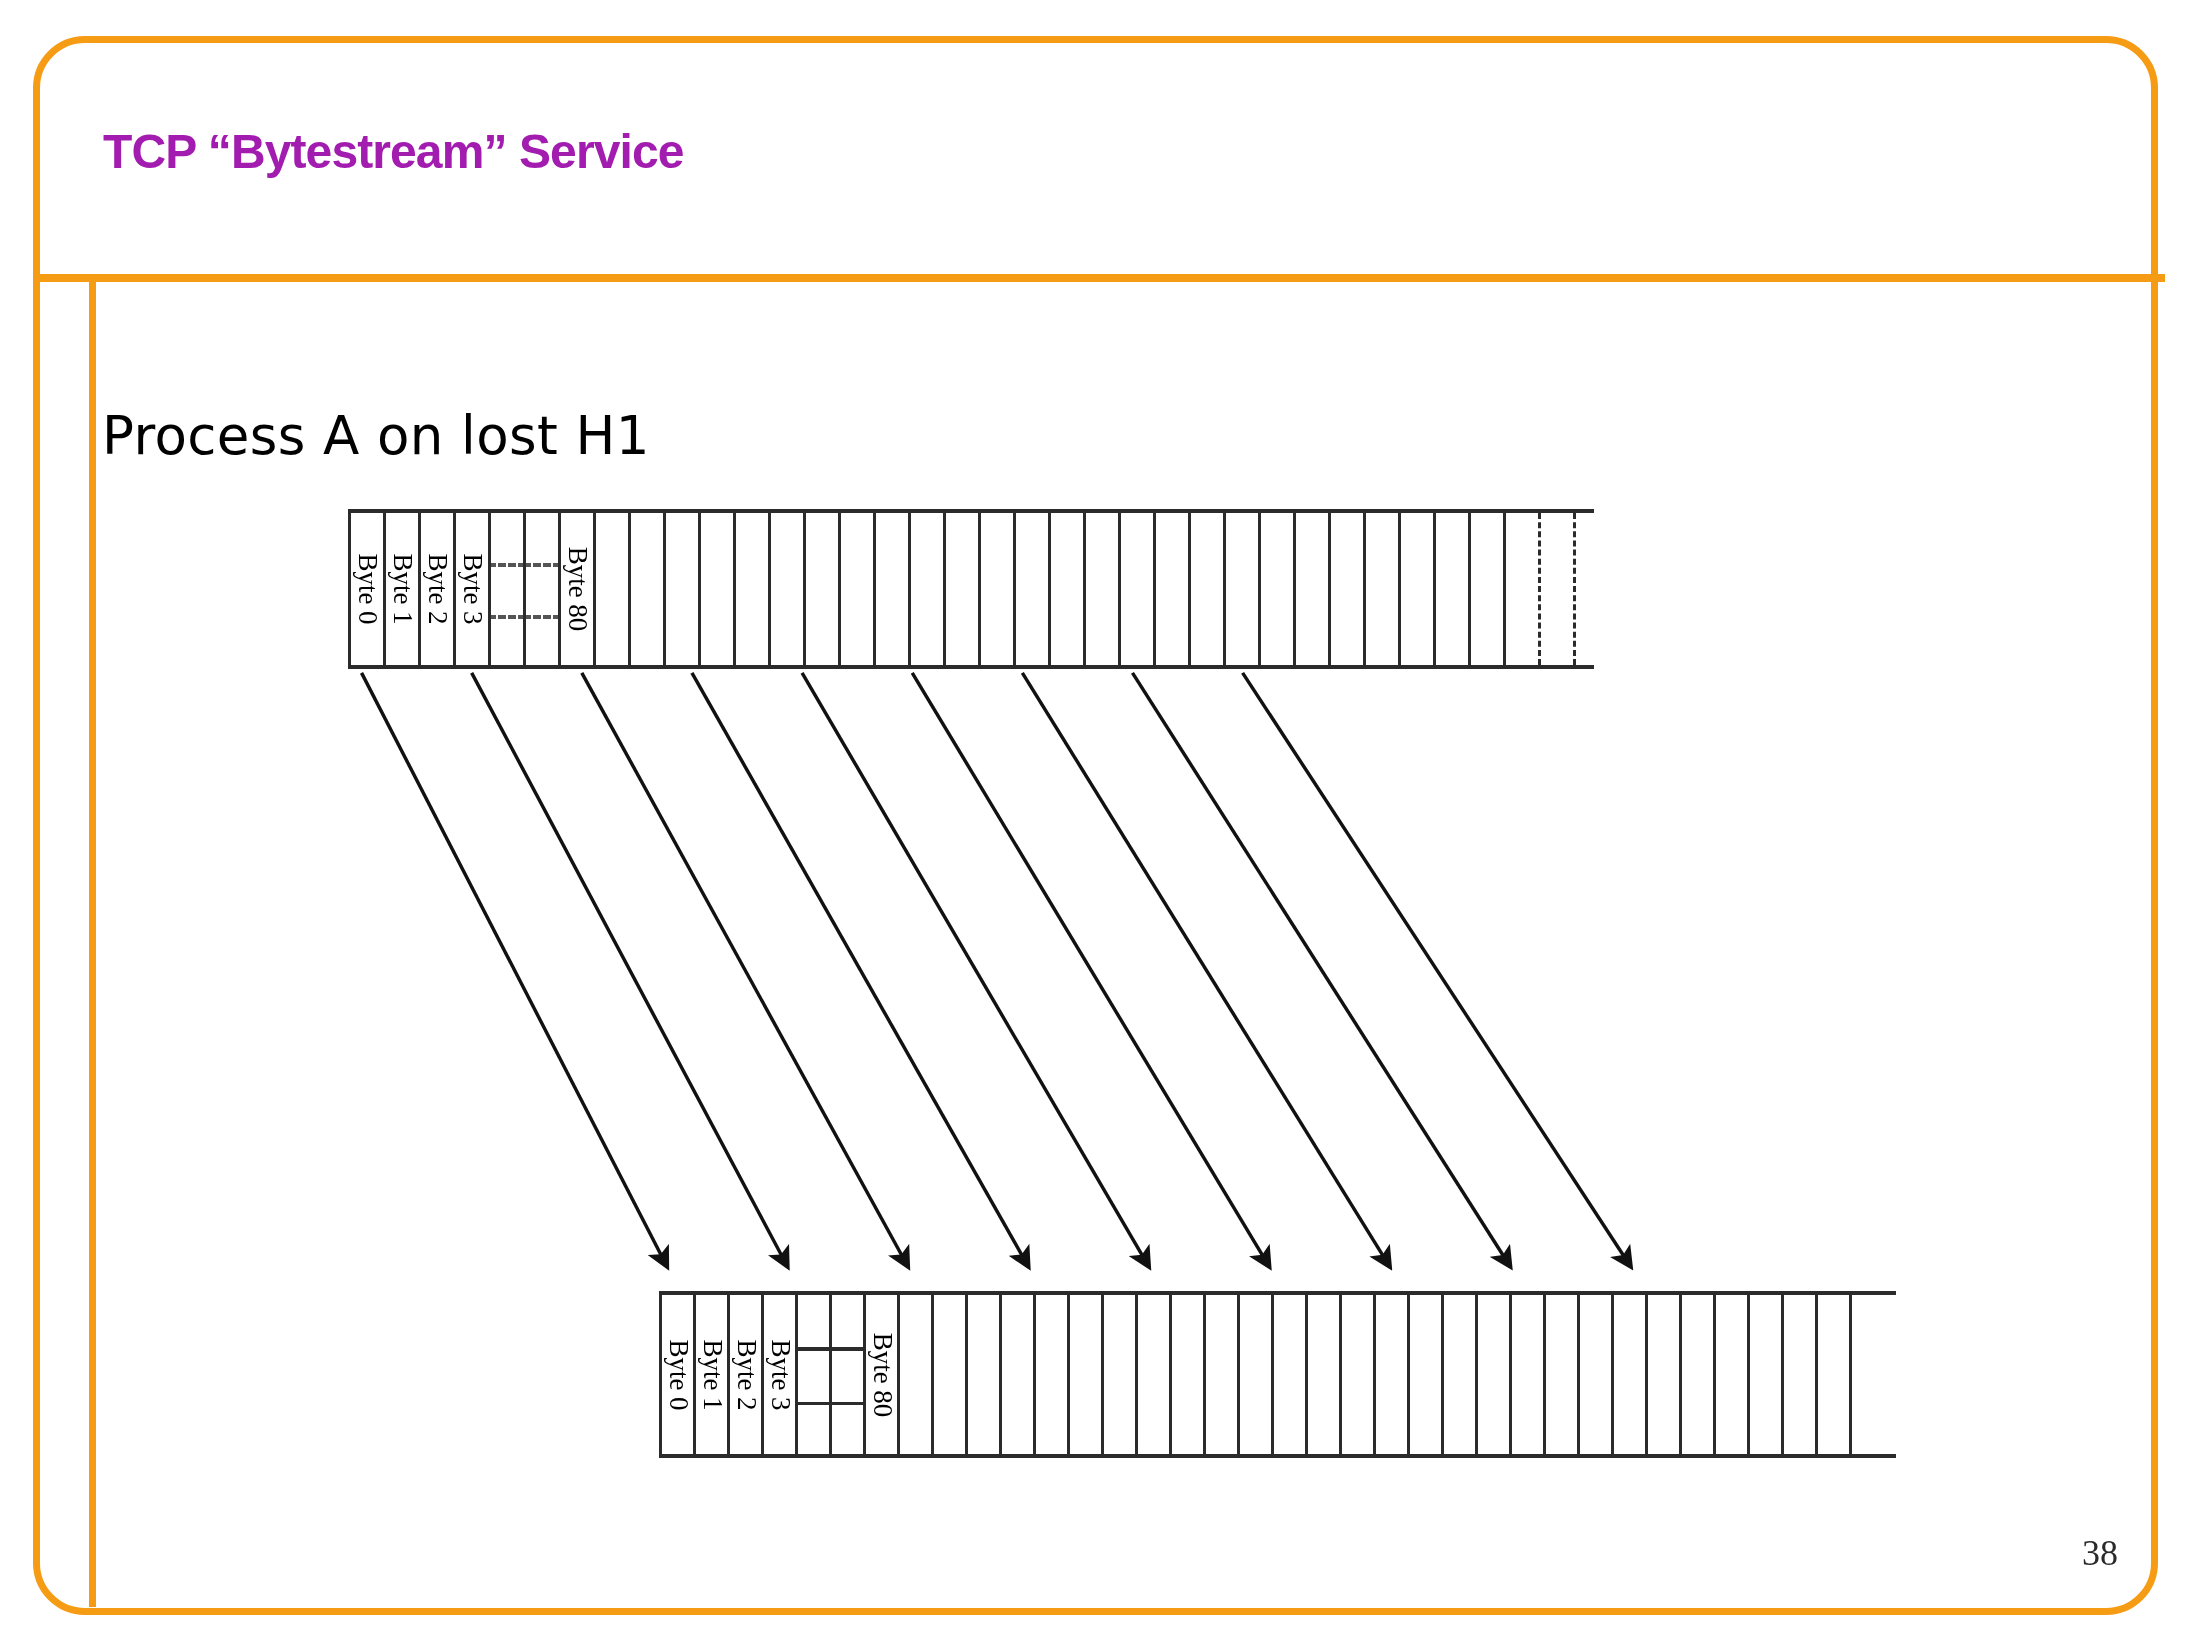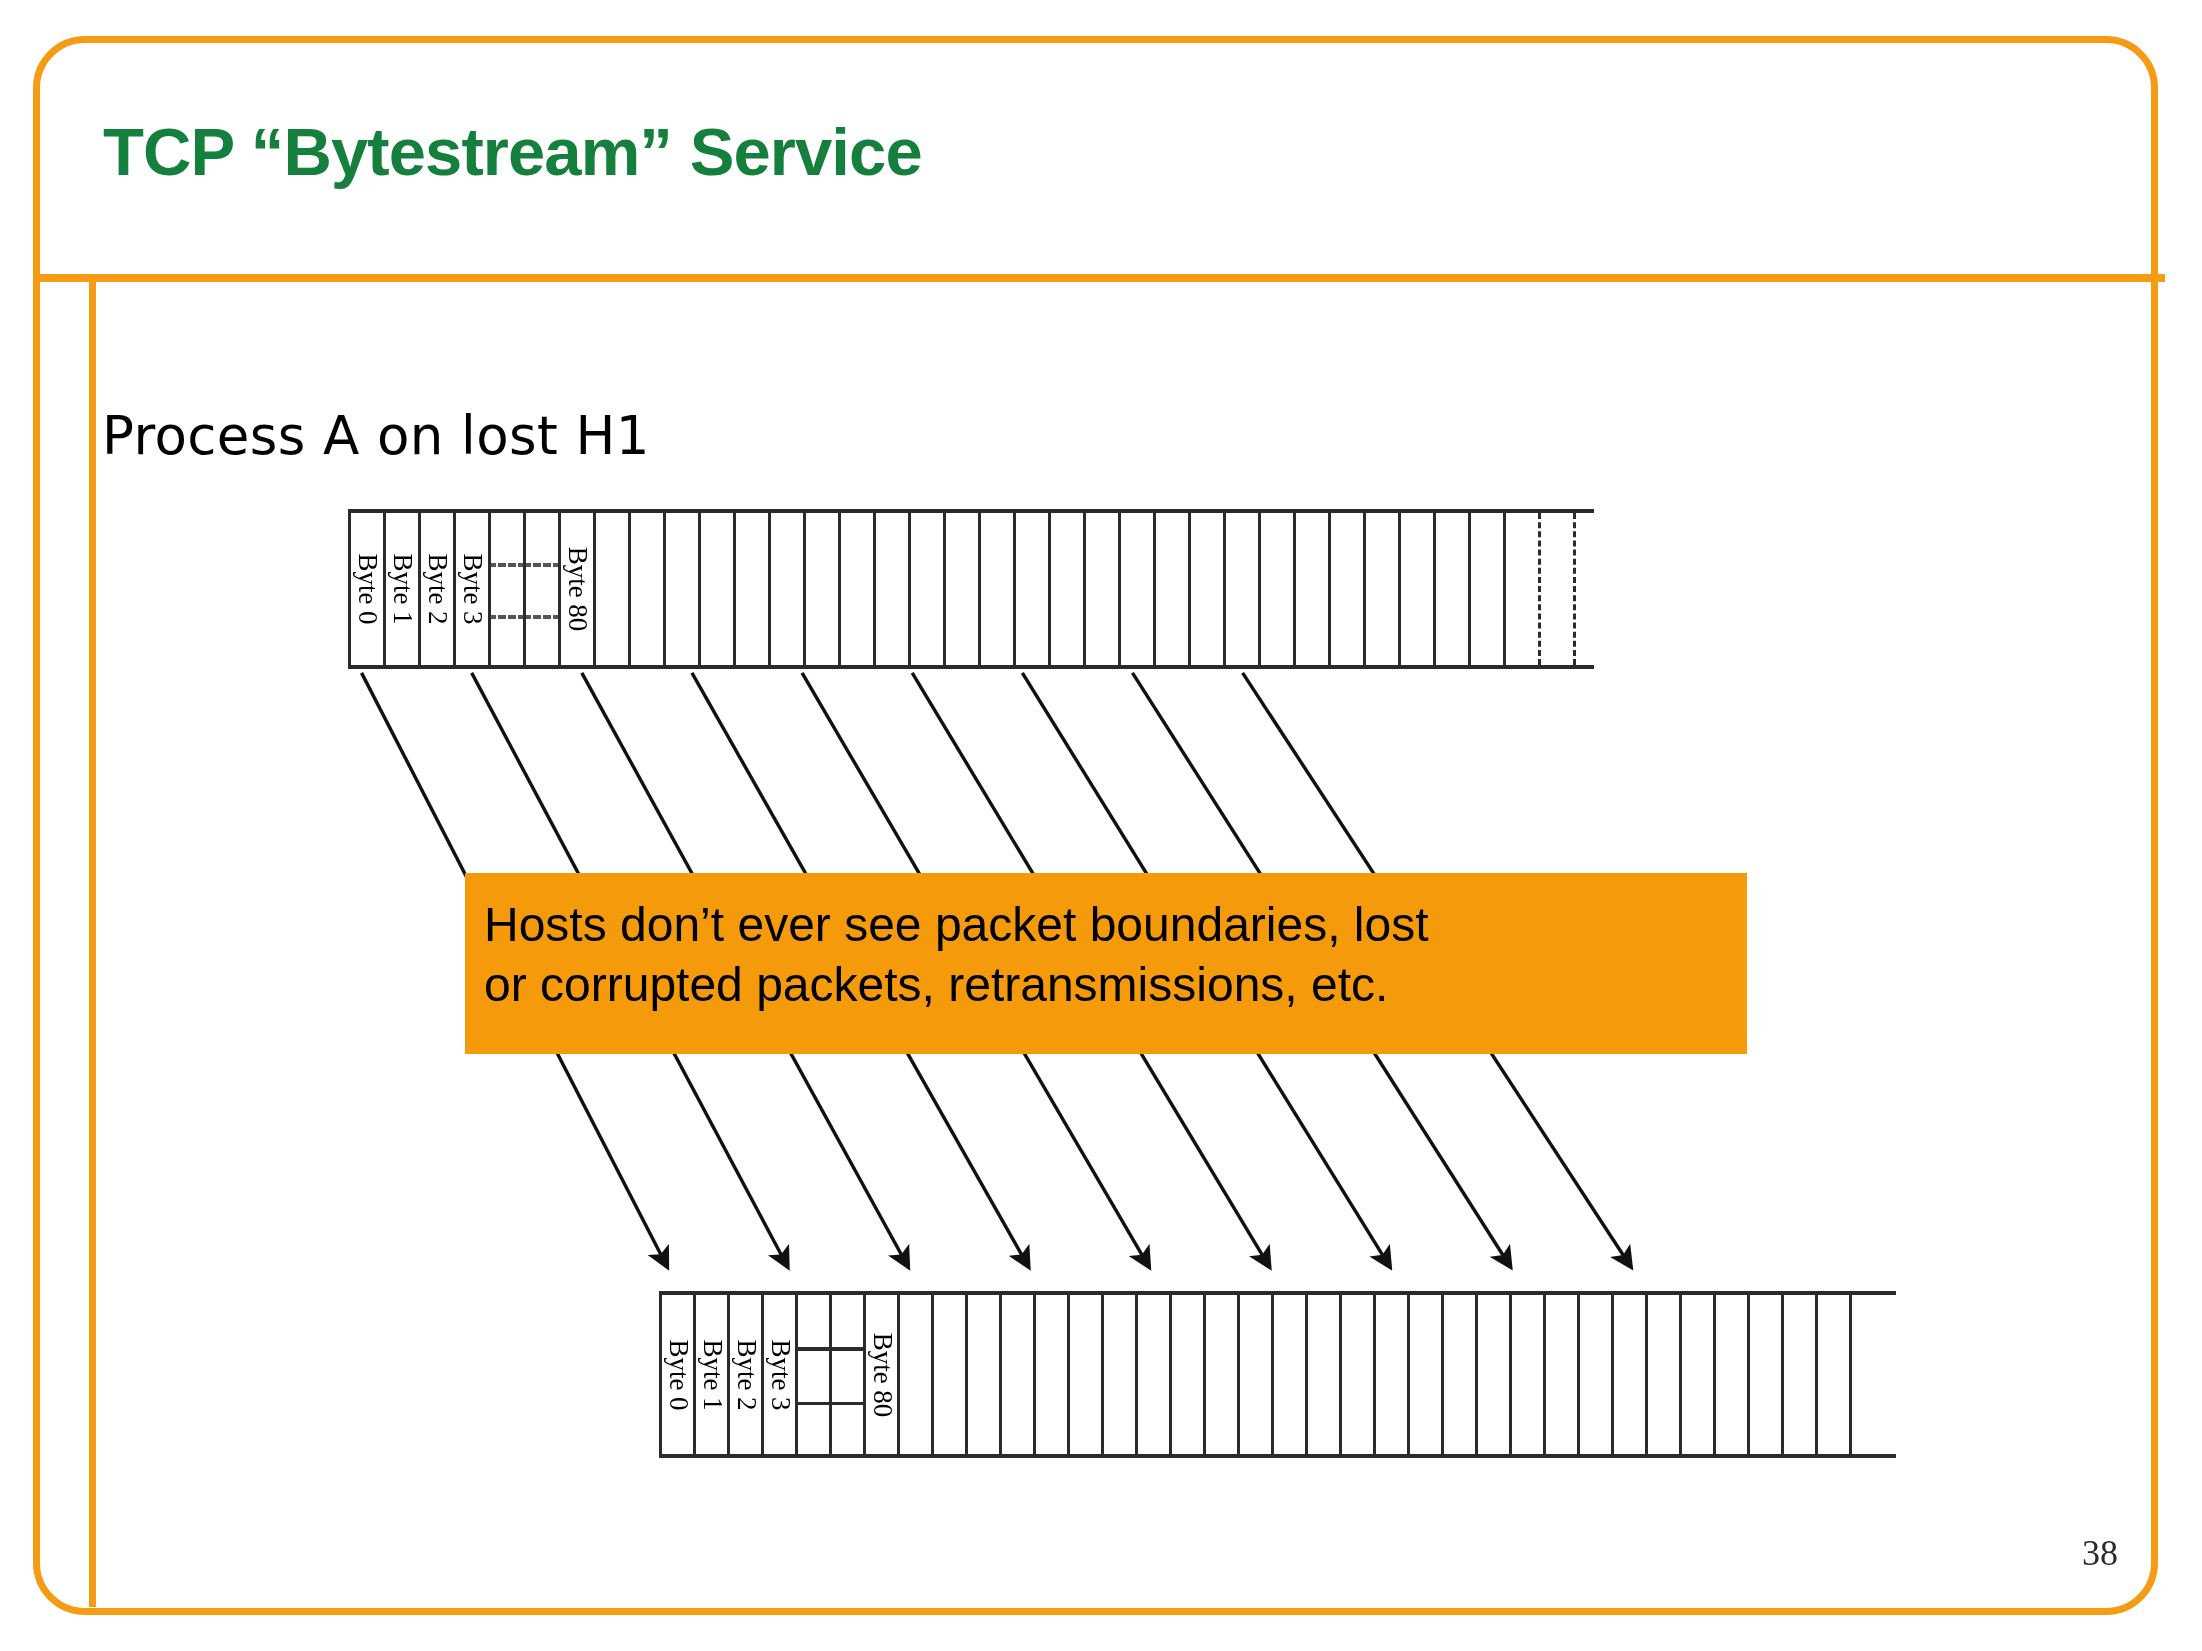--- a/index.html
+++ b/index.html
@@ -53,23 +53,23 @@
     background: #F59B14;
   }
 
   
   .slide-title {
     position: absolute;
     left: 103px;
     top: 110px;
     font-family: "Liberation Sans", sans-serif;
     font-weight: bold;
-    font-size: 67px;
+    font-size: 48px;
     line-height: 83px;
-    color: #15803d;
+    color: #a21caf;
     letter-spacing: -0.9px;
     white-space: nowrap;
   }
 
   
   .proc-label {
     position: absolute;
     font-family: "DejaVu Sans", sans-serif;
     font-size: 53px;
     line-height: 65px;
@@ -268,24 +268,20 @@
         <line x1="676" y1="782" x2="1055" y2="1472" stroke="#111111" stroke-width="4" marker-end="url(#arrowhead)"></line>
         <line x1="804" y1="782" x2="1195" y2="1472" stroke="#111111" stroke-width="4" marker-end="url(#arrowhead)"></line>
         <line x1="932" y1="782" x2="1335" y2="1472" stroke="#111111" stroke-width="4" marker-end="url(#arrowhead)"></line>
         <line x1="1060" y1="782" x2="1475" y2="1472" stroke="#111111" stroke-width="4" marker-end="url(#arrowhead)"></line>
         <line x1="1188" y1="782" x2="1615" y2="1472" stroke="#111111" stroke-width="4" marker-end="url(#arrowhead)"></line>
         <line x1="1316" y1="782" x2="1755" y2="1472" stroke="#111111" stroke-width="4" marker-end="url(#arrowhead)"></line>
         <line x1="1444" y1="782" x2="1895" y2="1472" stroke="#111111" stroke-width="4" marker-end="url(#arrowhead)"></line>
       </g>
   </svg>
 
-  <div class="callout">
-    <div class="callout-text">Hosts don’t ever see packet boundaries, lost
-or corrupted packets, retransmissions, etc.</div>
-  </div>
 
 
   <div class="stream" id="stream-bottom">
       <div class="byte-cell" style="width: 34px;">
         <span class="byte-label">Byte 0</span>
       </div>
       <div class="byte-cell" style="width: 34px;">
         <span class="byte-label">Byte 1</span>
       </div>
       <div class="byte-cell" style="width: 34px;">

